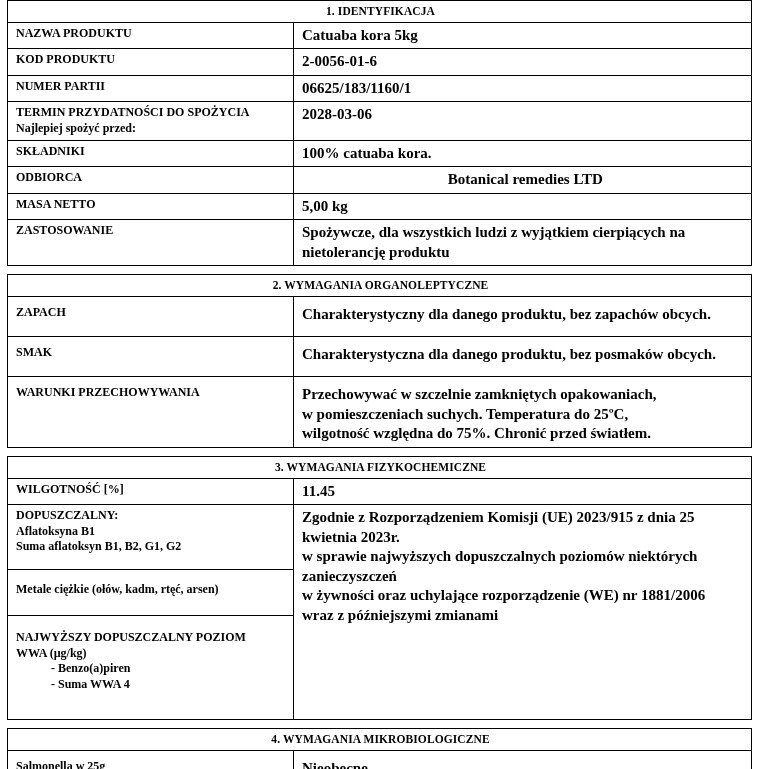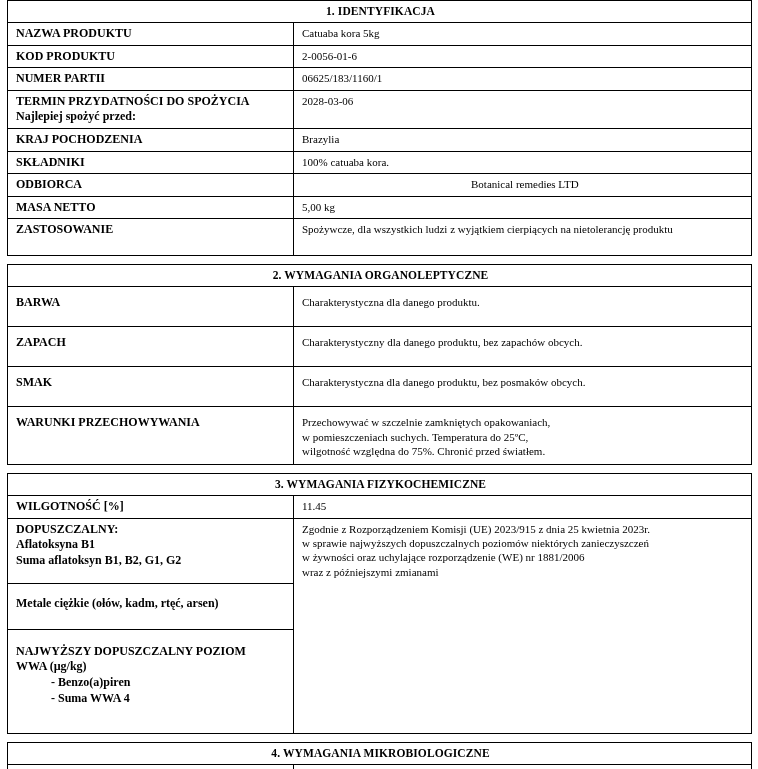--- a/index.html
+++ b/index.html
@@ -35,22 +35,22 @@
     vertical-align: top;
     font-size: 11.5px;
     line-height: 1.30;
   }
   table.spec td.label {
     width: 286px;
     font-weight: bold;
     font-size: 12px;
   }
   table.spec td.value {
-    font-weight: normal;
-    font-size: 11px;
+    font-weight: bold;
+    font-size: 15px;
   }
   td.section-head {
     text-align: center;
     font-weight: bold;
     font-size: 12.2px;
     letter-spacing: 0.1px;
     padding-top: 8px;
     padding-bottom: 8px;
     border-bottom: 1.4px solid #000;
   }
@@ -98,24 +98,20 @@
         <td class="value">06625/183/1160/1</td>
       </tr>
       <tr>
         <td class="label">
           <div>TERMIN PRZYDATNOŚCI DO SPOŻYCIA</div>
           <div>Najlepiej spożyć przed:</div>
         </td>
         <td class="value">2028-03-06</td>
       </tr>
       <tr>
-        <td class="label">KRAJ POCHODZENIA</td>
-        <td class="value">Brazylia</td>
-      </tr>
-      <tr>
         <td class="label">SKŁADNIKI</td>
         <td class="value">100% catuaba kora.</td>
       </tr>
       <tr>
         <td class="label">ODBIORCA</td>
         <td class="value lead-space"> Botanical remedies LTD</td>
       </tr>
       <tr>
         <td class="label">MASA NETTO</td>
         <td class="value">5,00 kg</td>
@@ -130,24 +126,20 @@
   <div class="gap"></div>
 
   <table class="spec">
     <colgroup>
         <col style="width:286px">
         <col>
       </colgroup>
     <tbody>
       <tr>
         <td class="section-head" colspan="2">2. WYMAGANIA ORGANOLEPTYCZNE</td>
-      </tr>
-      <tr>
-        <td class="label" style="height:28px;padding-top:8px">BARWA</td>
-        <td class="value" style="padding-top:8px">Charakterystyczna dla danego produktu.</td>
       </tr>
       <tr>
         <td class="label" style="height:28px;padding-top:8px">ZAPACH</td>
         <td class="value" style="padding-top:8px">Charakterystyczny dla danego produktu, bez zapachów obcych.</td>
       </tr>
       <tr>
         <td class="label" style="height:28px;padding-top:8px">SMAK</td>
         <td class="value" style="padding-top:8px">Charakterystyczna dla danego produktu, bez posmaków obcych.</td>
       </tr>
       <tr>

